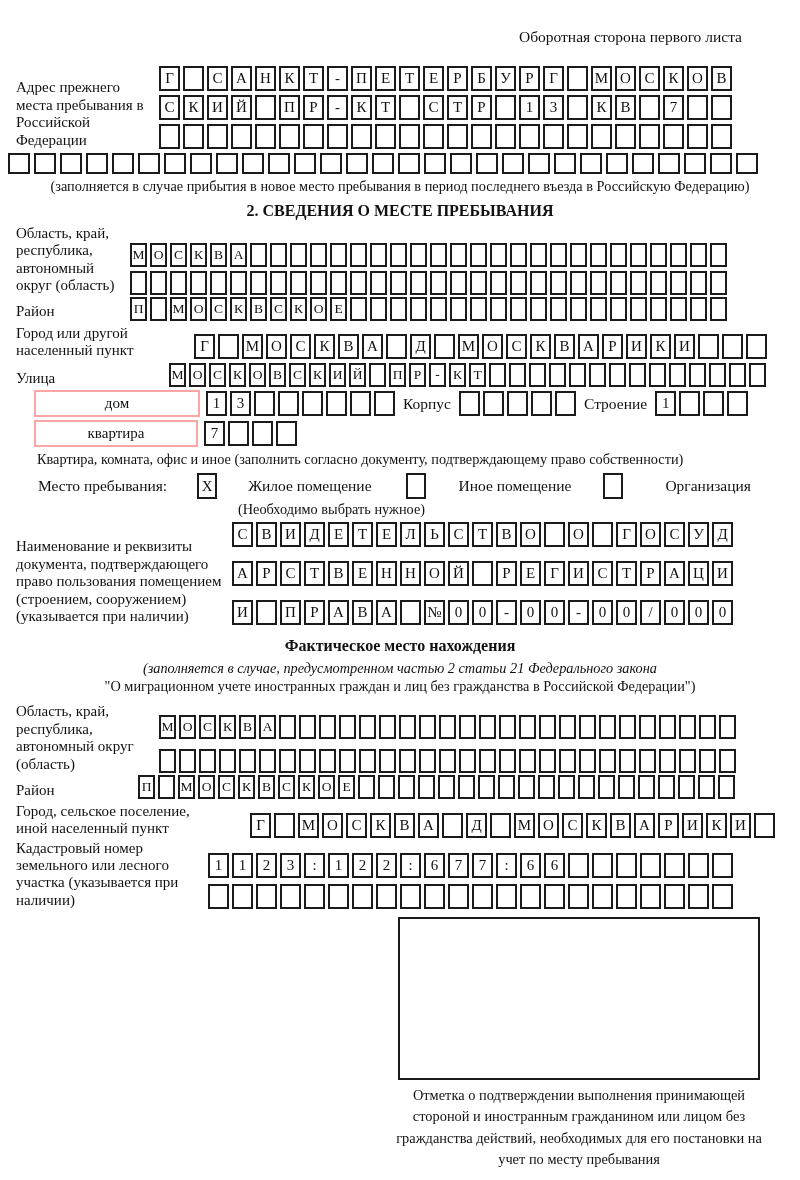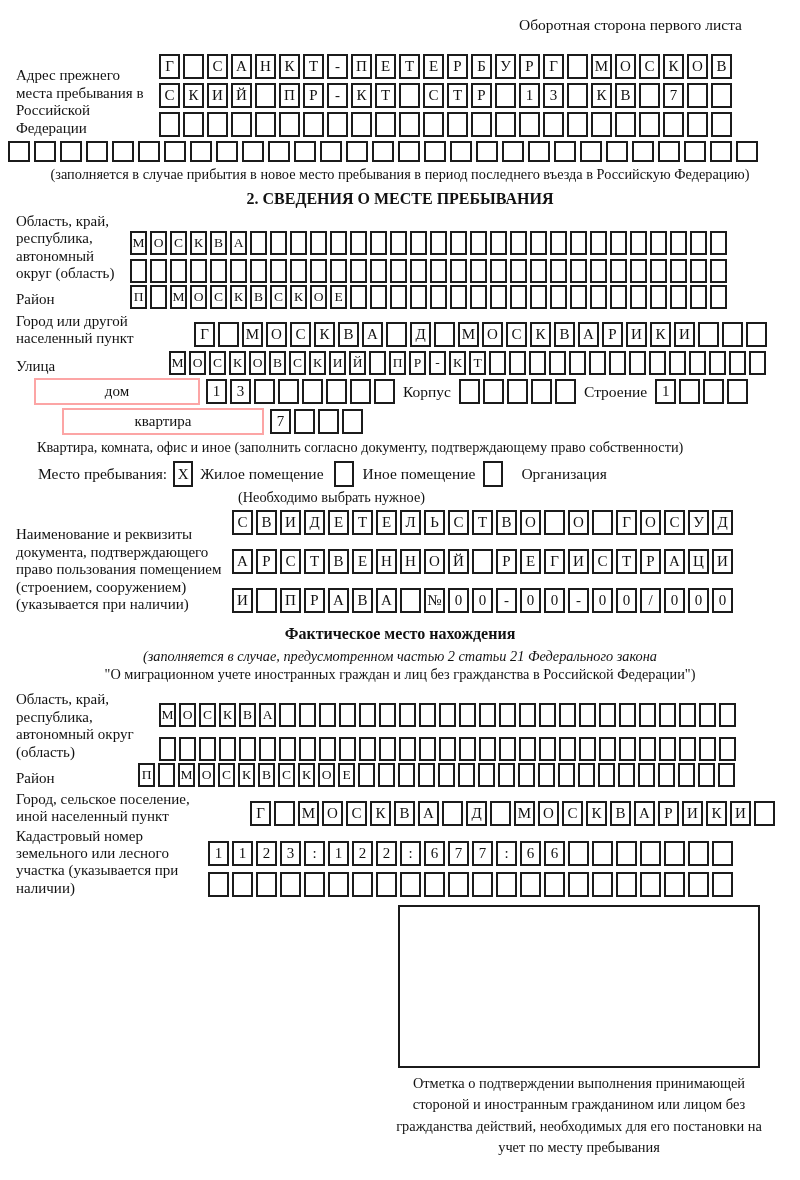--- a/index.html
+++ b/index.html
@@ -1,18 +1,18 @@
 <!DOCTYPE html>
 <html><head>
 <meta charset="utf-8">
 <style>
   html,body{margin:0;padding:0;background:#ffffff;}
   .page{
     width:800px;height:1180px;box-sizing:border-box;position:relative;
-    padding-top:16px;overflow:hidden;color:#111;
+    padding-top:28px;overflow:hidden;color:#111;
     font-family:"Liberation Serif","DejaVu Serif",serif;
     border-radius:10px;
   }
   .page-title{text-align:right;padding-right:58px;font-size:15.5px;}
 
   .block{display:flex;margin-left:16px;align-items:flex-end;}
   .lbl{font-size:15px;line-height:1.16;flex-shrink:0;}
   .w143{width:143px;}
   .w114{width:114px;}
   .w139{width:139px;}
@@ -41,26 +41,26 @@
   .mt4{margin-top:4px;gap:39px;}
   .mt2{margin-top:2px;}
   .mt8{margin-top:8px;}
 
   .dom-row{display:flex;align-items:center;margin-left:34px;margin-top:3px;}
   .wbox{
     border:2px solid #fca5a5;height:27px;box-sizing:border-box;flex-shrink:0;
     display:flex;align-items:center;justify-content:center;font-size:15px;margin-right:6px;
   }
   .dom-box{width:166px;}
-  .kv-box{width:202px;margin-left:28px;}
+  .kv-box{width:164px;}
   .inline-lbl{font-size:15.5px;margin:0 8px;white-space:nowrap;}
 
   .caption{margin:4px 0 2px 37px;font-size:14.3px;}
 
-  .mesto-row{display:flex;align-items:center;margin-left:38px;margin-top:5px;font-size:15.5px;}
+  .mesto-row{display:flex;align-items:center;margin-left:38px;margin-top:5px;font-size:15.5px;gap:24px;}
   .chk{
     width:20px;height:26px;border:2px solid #1b1b1b;box-sizing:border-box;flex-shrink:0;
     display:flex;align-items:center;justify-content:center;font-size:15px;
   }
   .chk1{margin:0 7px 0 6px;}
   .chk2{margin:0 9px 0 10px;}
   .chk3{margin:0 18px 0 8px;}
   .mesto-note{margin:2px 0 2px 238px;font-size:14.3px;}
 
   .doc-block{margin-top:4px;}

